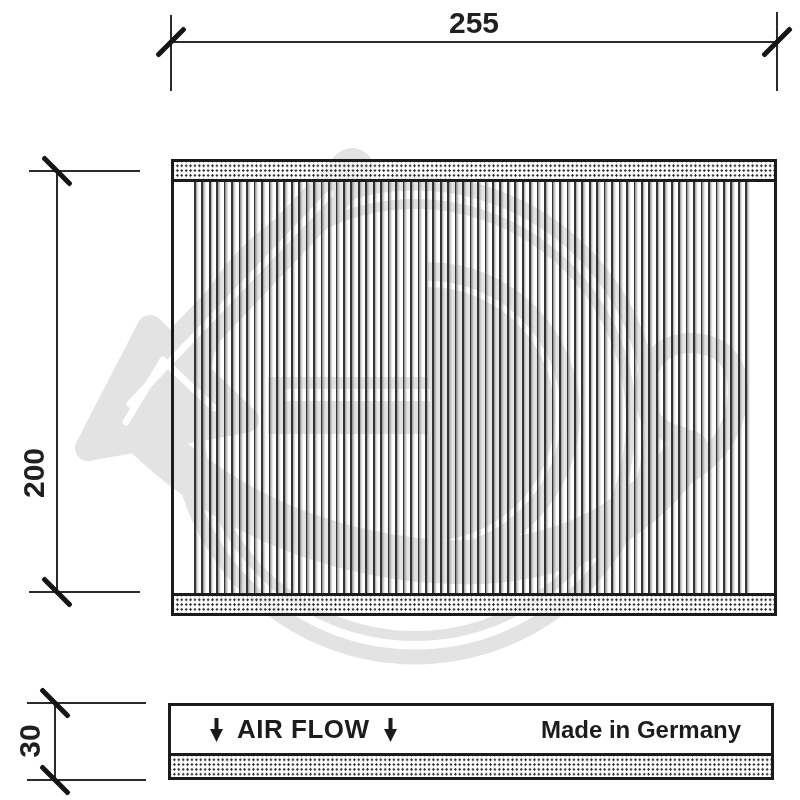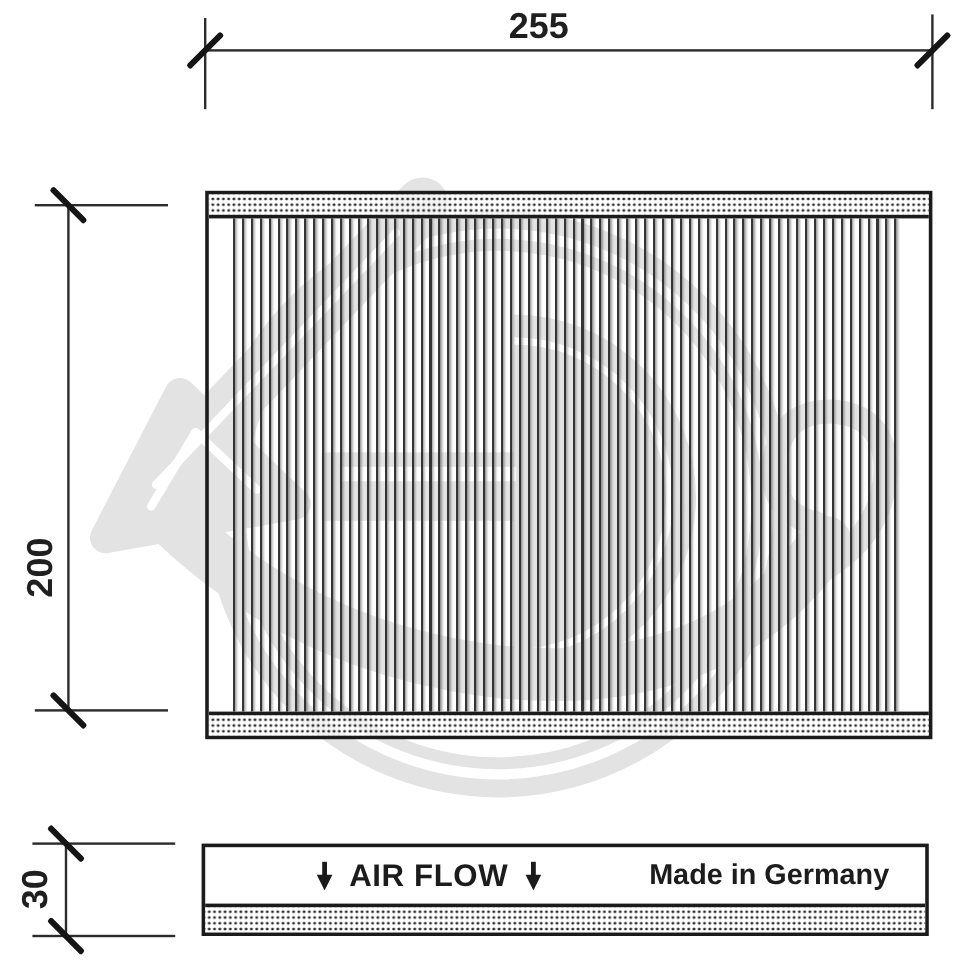--- a/index.html
+++ b/index.html
@@ -49,21 +49,21 @@
       rgba(255,255,255,0) 7.45px);
   }
   
   .filter-side {
     position:absolute; left:168px; top:703px; width:606px; height:77px;
     border:3px solid #1b1b1b; box-sizing:border-box;
     display:flex; flex-direction:column; background:#ffffff;
   }
   .filter-side .face {
     flex:1; display:flex; align-items:center;
-    padding-left:92px; padding-right:30px; gap:13px;
+    padding-left:38px; padding-right:30px; gap:13px;
     color:#1c1c1c;
   }
   .airflow-text { font-size:26px; font-weight:bold; letter-spacing:0.5px; white-space:nowrap; }
   .origin-text  { font-size:24px; font-weight:bold; margin-left:auto; white-space:nowrap; }
   .arrow-down { width:15px; height:24px; flex:0 0 auto; }
   .filter-side .band-bottom { height:21px; border-top:3px solid #1b1b1b; }
 </style>
 </head>
 <body>
 
@@ -86,21 +86,21 @@
   </svg>
 
   <div class="layer">
 
     <div>
       <div class="vline" style="left:170px; top:15px; height:76px;"></div>
       <div class="vline" style="left:776px; top:12px; height:79px;"></div>
       <div class="hline" style="left:171px; top:41px; width:606px;"></div>
       <div class="tick slash" style="left:171px; top:42px;"></div>
       <div class="tick slash" style="left:777px; top:42px;"></div>
-      <div class="dim-label h" style="left:449px; top:38px;">255</div>
+      <div class="dim-label h" style="left:474px; top:38px;">255</div>
     </div>
 
     <div>
       <div class="hline" style="left:29px; top:170px; width:111px;"></div>
       <div class="hline" style="left:29px; top:591px; width:111px;"></div>
       <div class="vline" style="left:56px; top:171px; height:421px;"></div>
       <div class="tick backslash" style="left:57px; top:171px;"></div>
       <div class="tick backslash" style="left:57px; top:592px;"></div>
       <div class="dim-label v" style="left:34px; top:473px;">200</div>
     </div>

